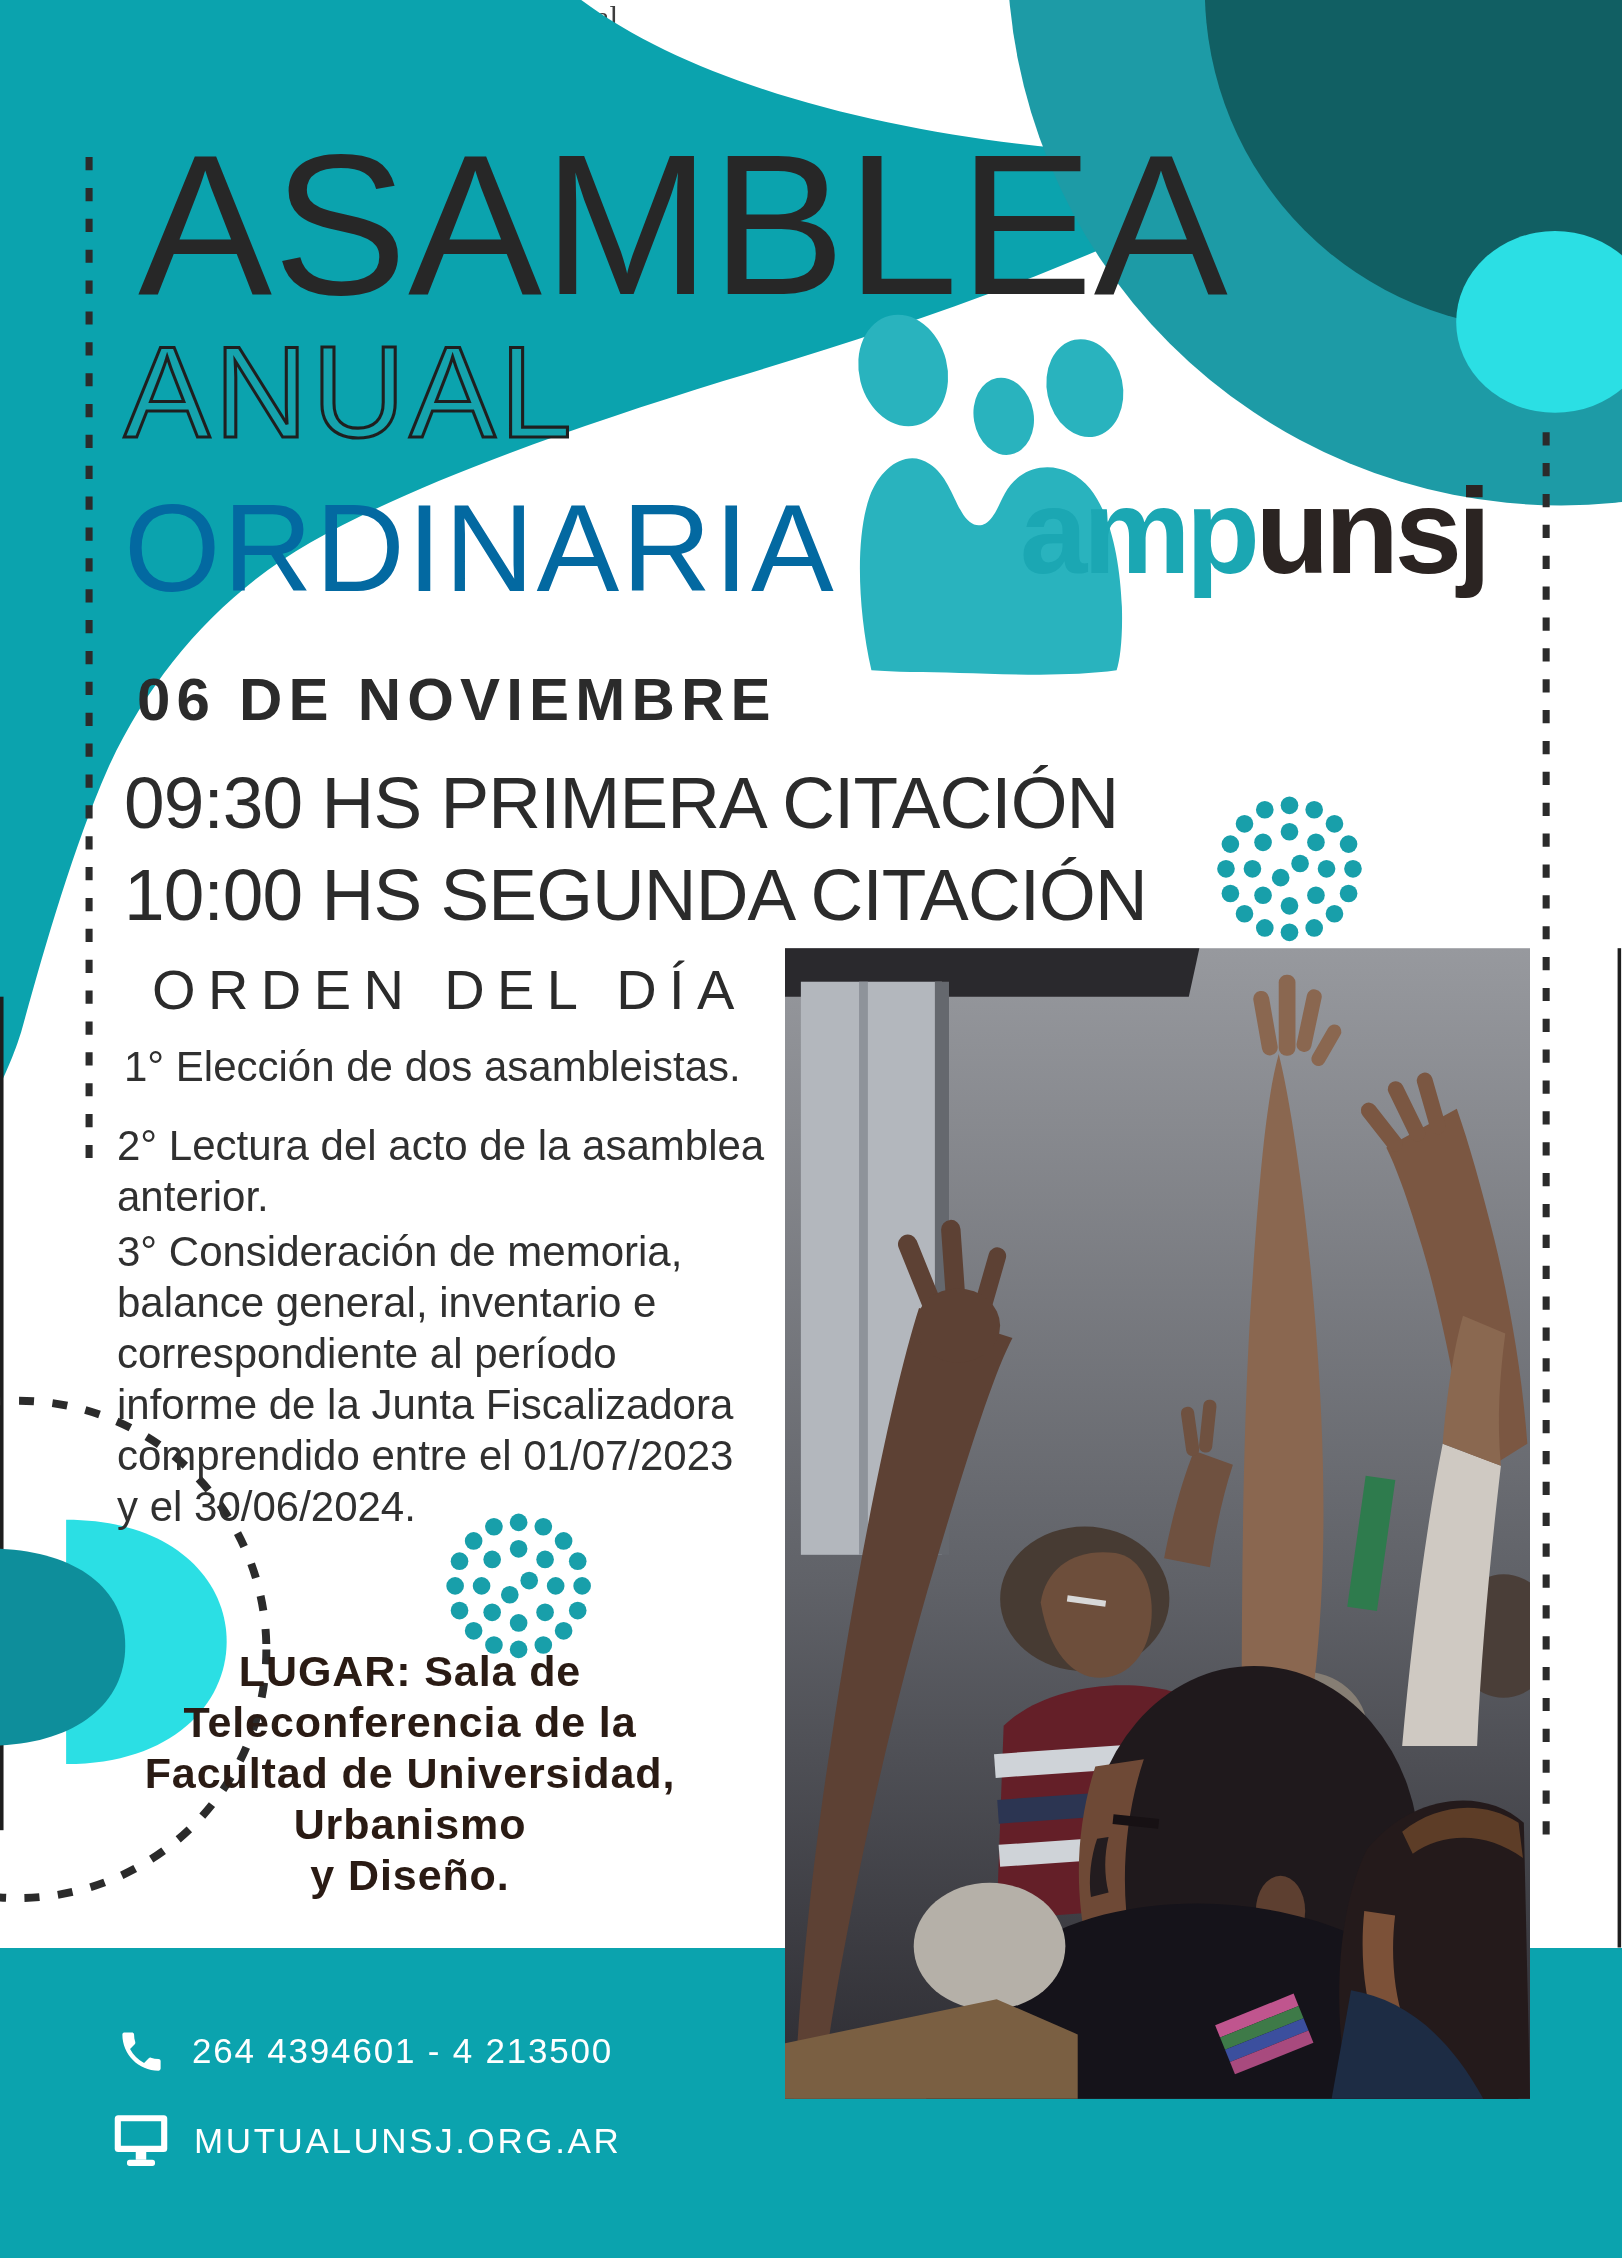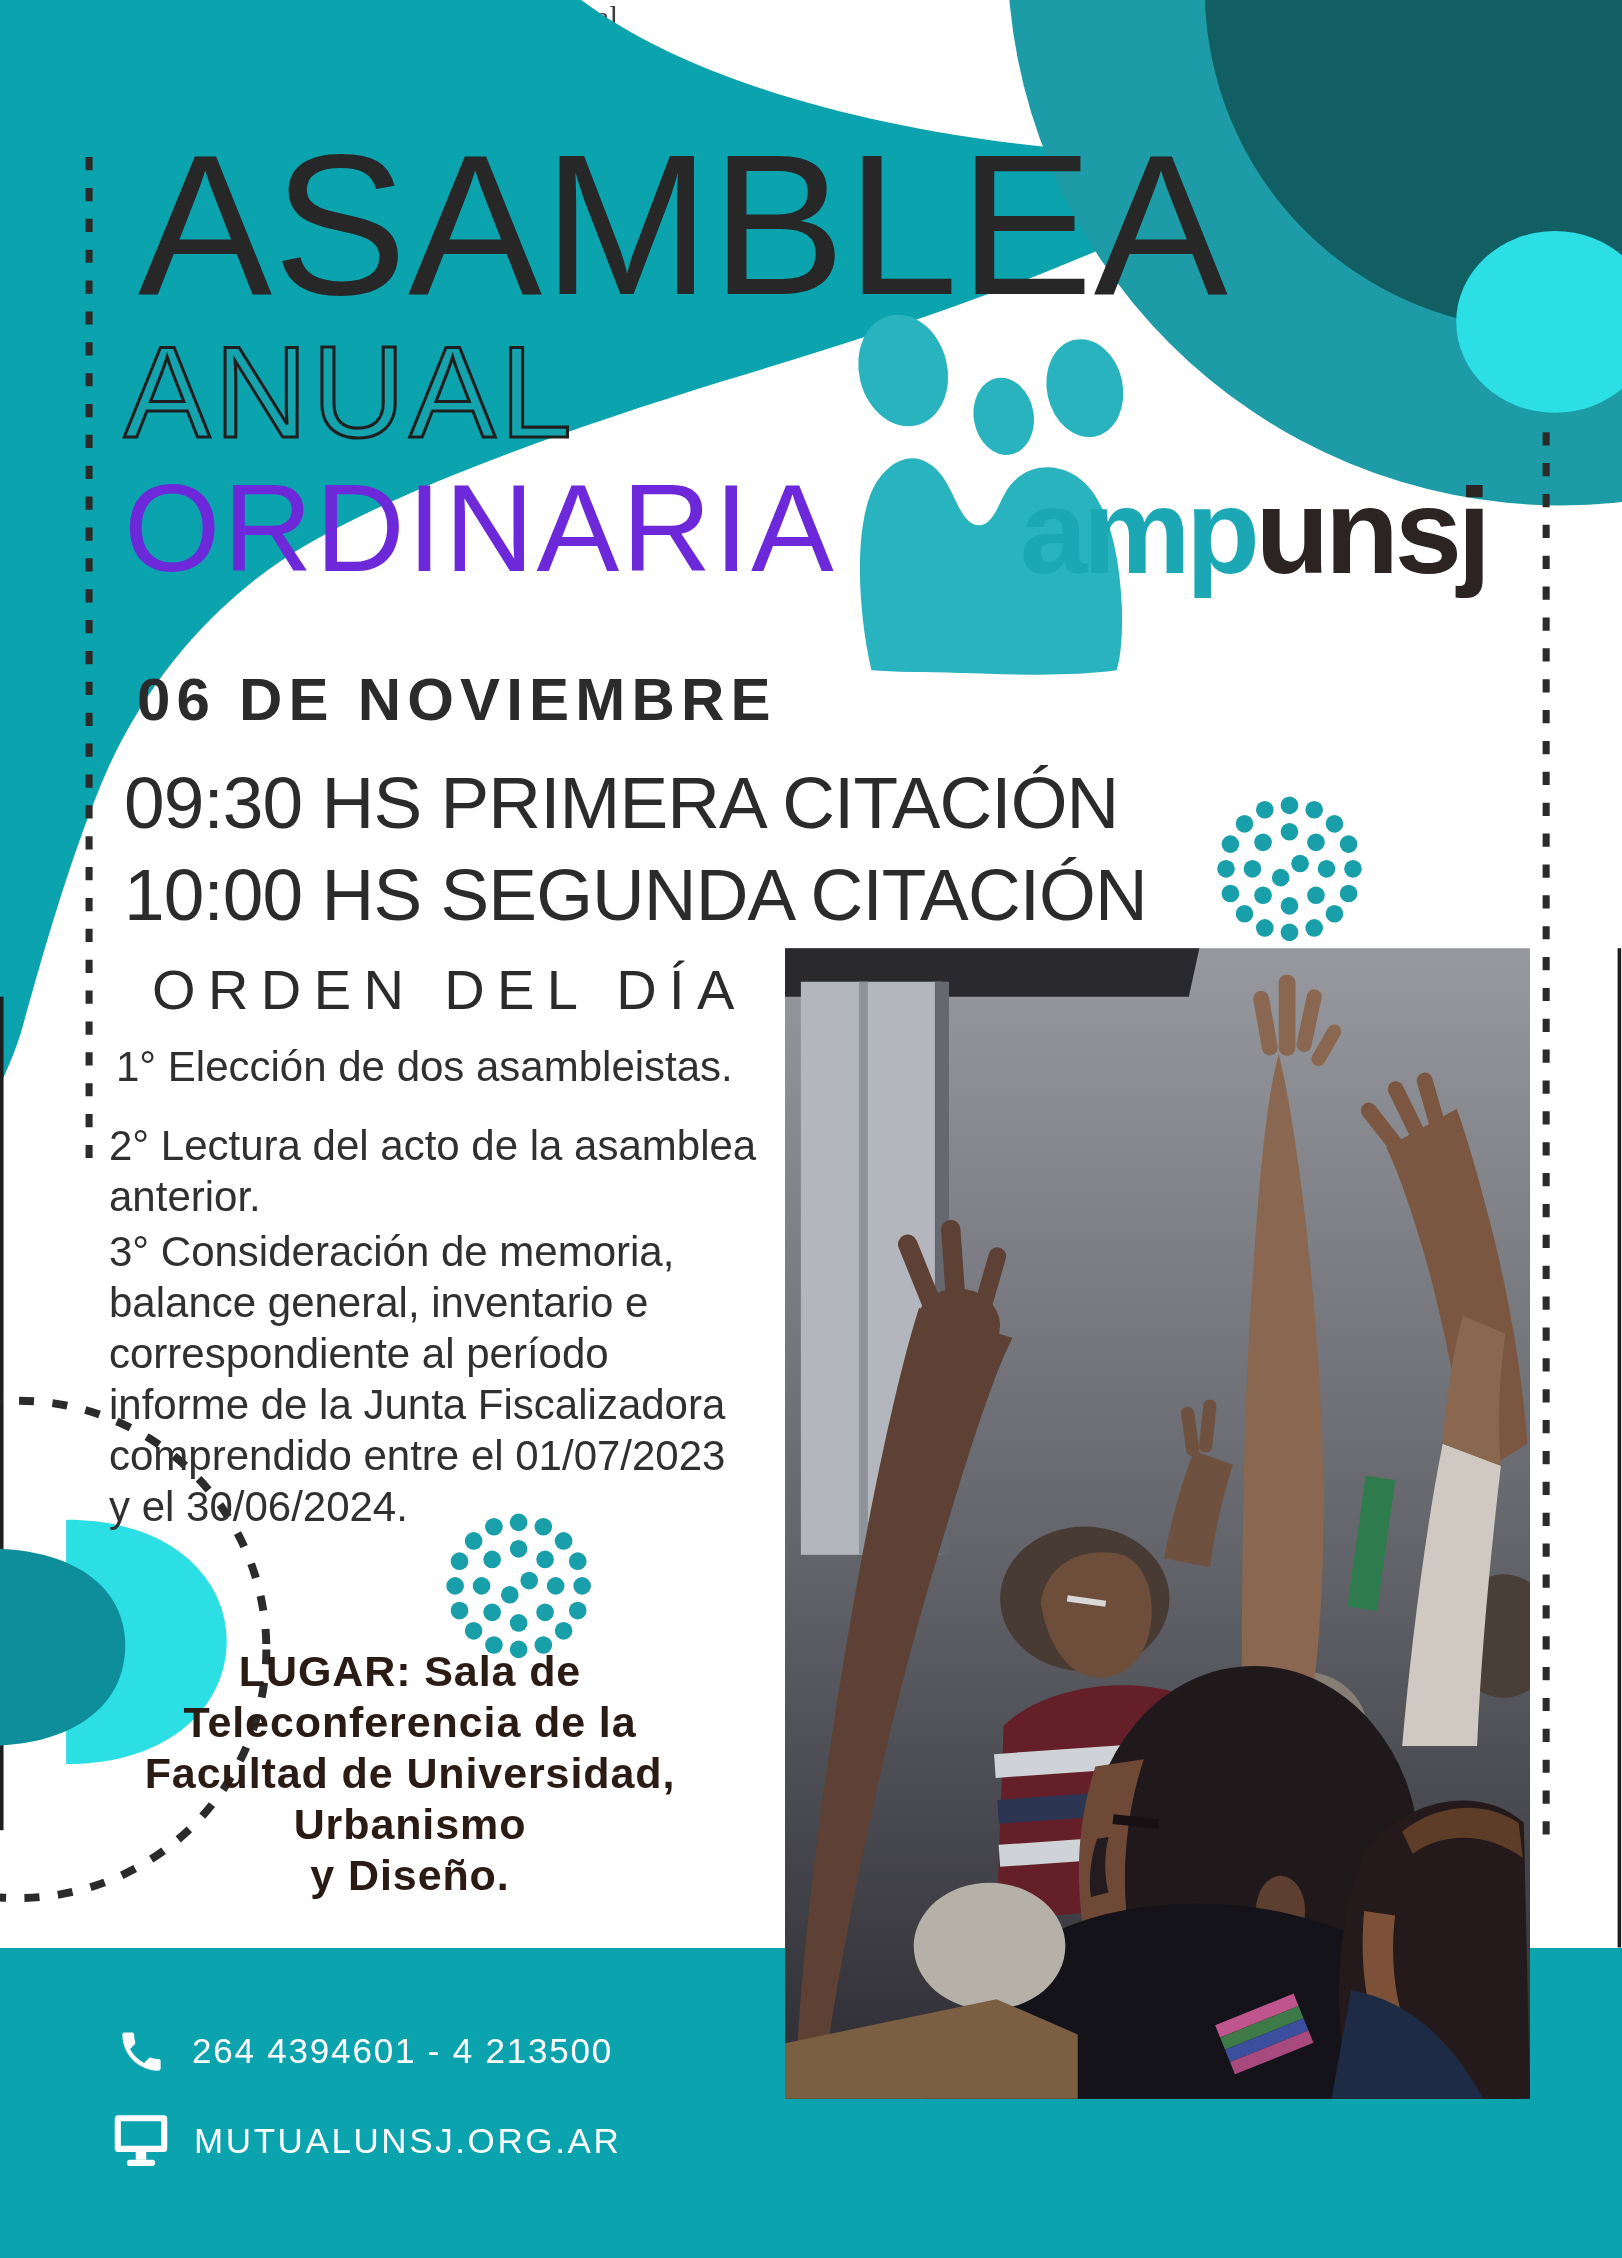--- a/index.html
+++ b/index.html
@@ -8,36 +8,36 @@
     background:#ffffff;overflow:hidden;
     font-family:"Liberation Sans","DejaVu Sans",sans-serif;
     -webkit-font-smoothing:antialiased;
   }
   .deco{position:absolute;left:0;top:0;width:1622px;height:2258px;z-index:1;}
   .txt{position:absolute;z-index:5;white-space:nowrap;}
 
   .title1{left:138px;top:124px;font-size:201px;line-height:1;font-weight:400;color:#272727;letter-spacing:0.9px;}
   .title2{left:124px;top:328px;font-size:129px;line-height:1;font-weight:400;color:#15a3ad;
           -webkit-text-stroke:3.1px #1f1f1f;letter-spacing:4.4px;}
-  .title3{left:124px;top:466px;font-size:124px;line-height:1;font-weight:400;color:#6d28d9;letter-spacing:2.6px;}
+  .title3{left:124px;top:486px;font-size:124px;line-height:1;font-weight:400;color:#0369a1;letter-spacing:2.6px;}
 
   .brand{left:1020px;top:471px;font-size:121px;line-height:1;font-weight:700;letter-spacing:-4.4px;z-index:6;}
   .brand .amp{color:#1ba7b3;}
   .brand .unsj{color:#2b2422;}
   .tagline{left:873px;top:579px;width:618px;text-align:right;z-index:6;
            font-family:"Liberation Serif","DejaVu Serif",serif;font-size:31px;line-height:36px;color:#3d3d3d;}
   .tagline span{display:block;white-space:nowrap;}
 
   .date-h{left:137px;top:670px;font-size:60px;font-weight:700;color:#2b2b2b;letter-spacing:6.2px;line-height:1;}
   .sched{left:124px;top:766px;font-size:73px;font-weight:400;color:#2b2b2b;letter-spacing:-0.9px;line-height:1;text-align:center;}
   .sched.s2{top:858px;}
 
   .agenda-h{left:152px;top:962px;font-size:56px;font-weight:400;color:#2b2b2b;letter-spacing:12.4px;line-height:1;}
   .item{color:#303030;font-size:42px;line-height:51px;font-weight:400;}
-  .item span{display:block;white-space:nowrap;}
+  .item span{display:block;white-space:nowrap;margin-left:8px;}
   .item.i1{left:116px;top:1041px;}
   .item.i2{left:109px;top:1120px;}
   .item.i3{left:109px;top:1226px;}
 
   .lugar{left:75px;top:1646px;width:670px;text-align:center;z-index:5;
          font-size:43px;line-height:51px;font-weight:700;color:#2a1b14;letter-spacing:0.9px;position:absolute;}
   .lugar span{display:block;white-space:nowrap;}
 
   .photo{position:absolute;left:785px;top:948px;width:745px;height:1151px;z-index:4;}
 

